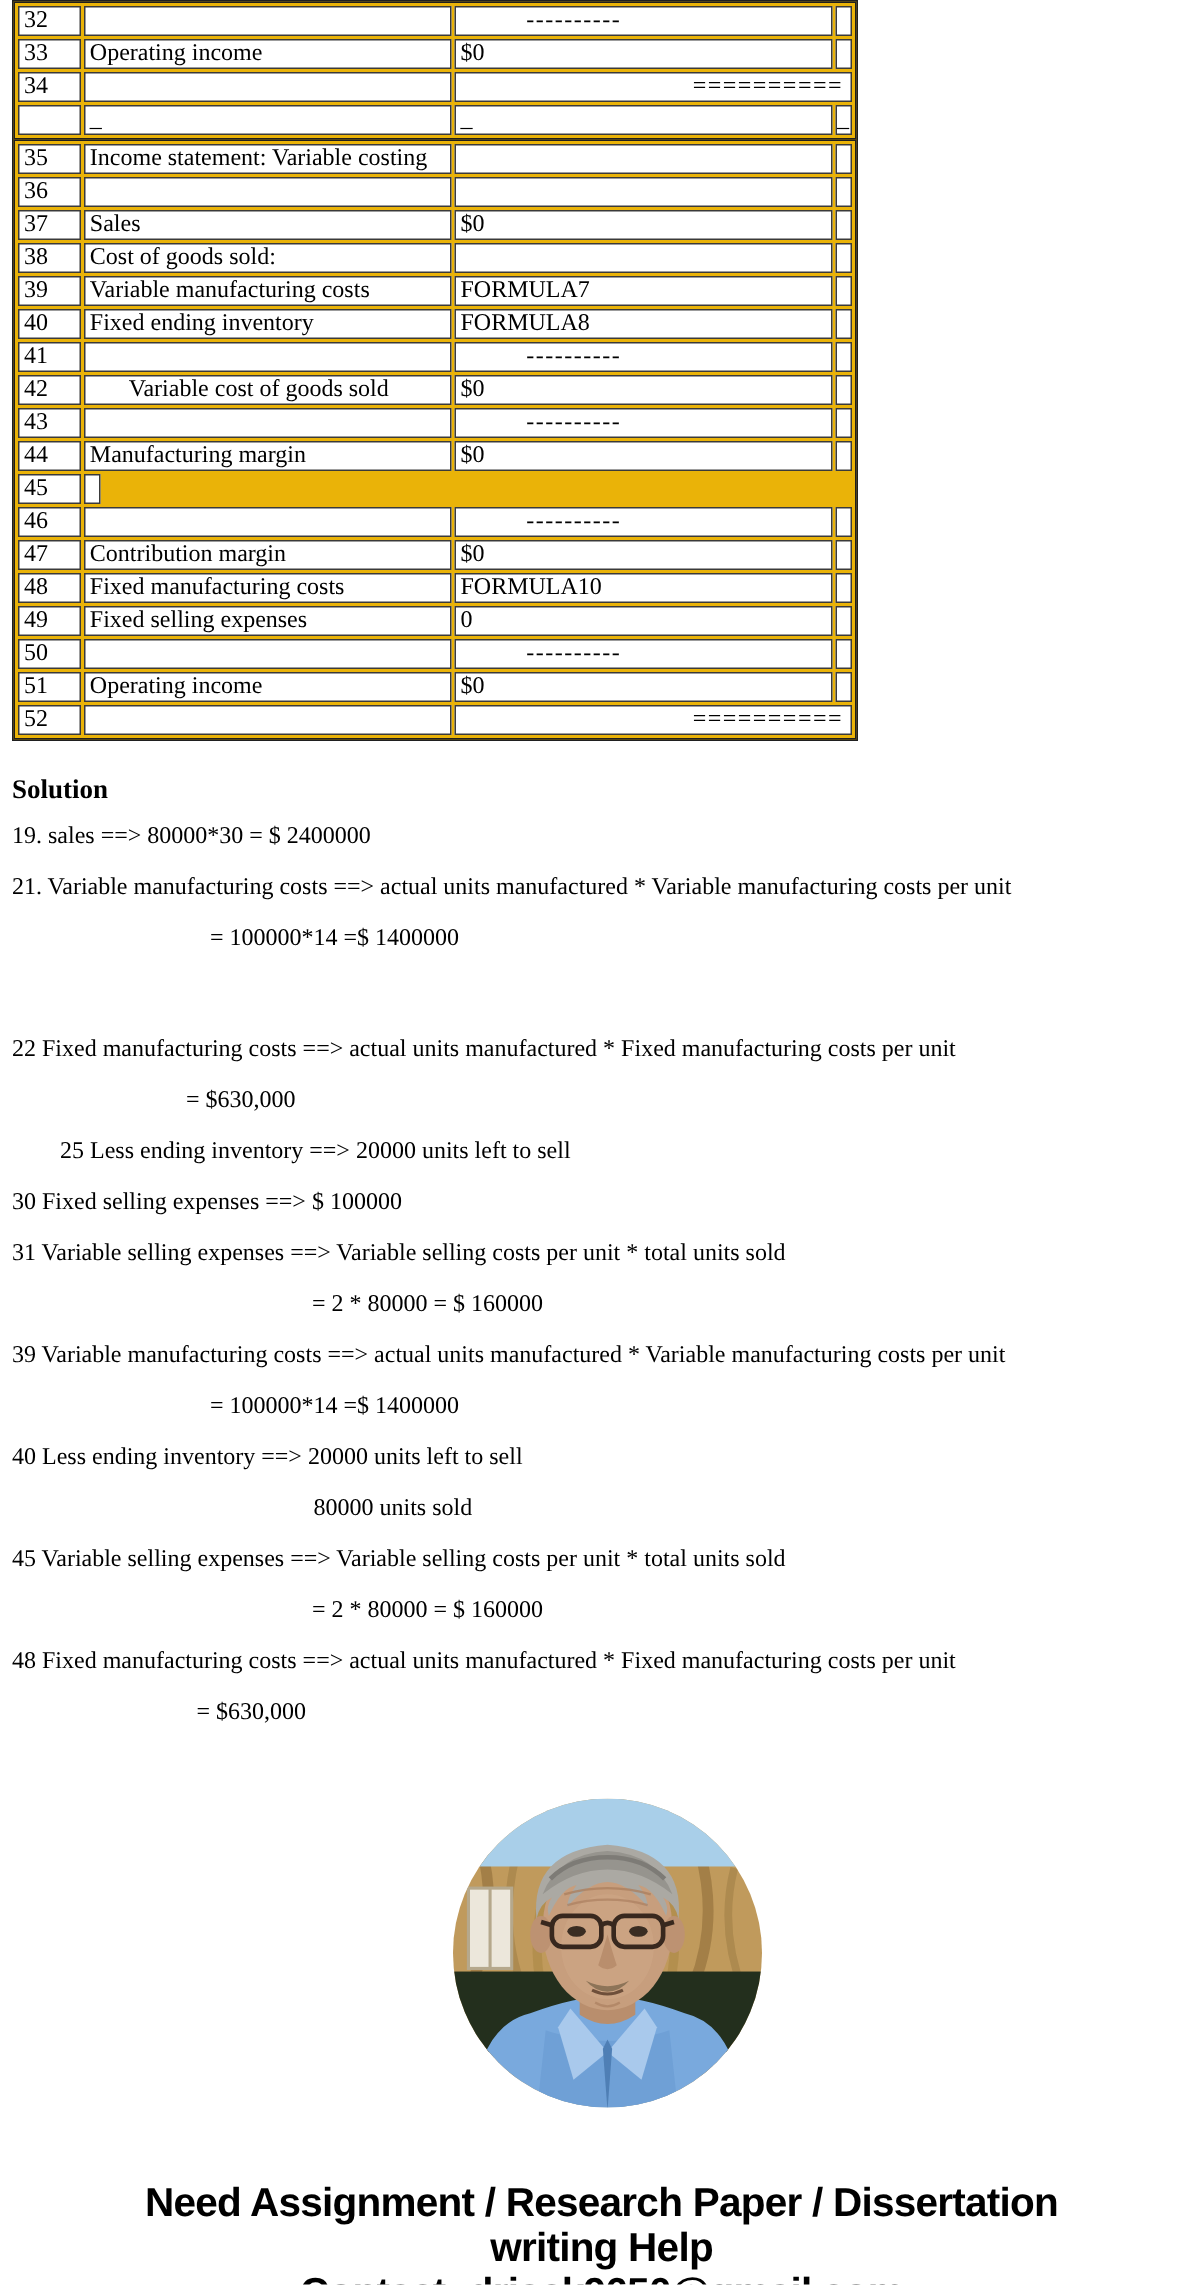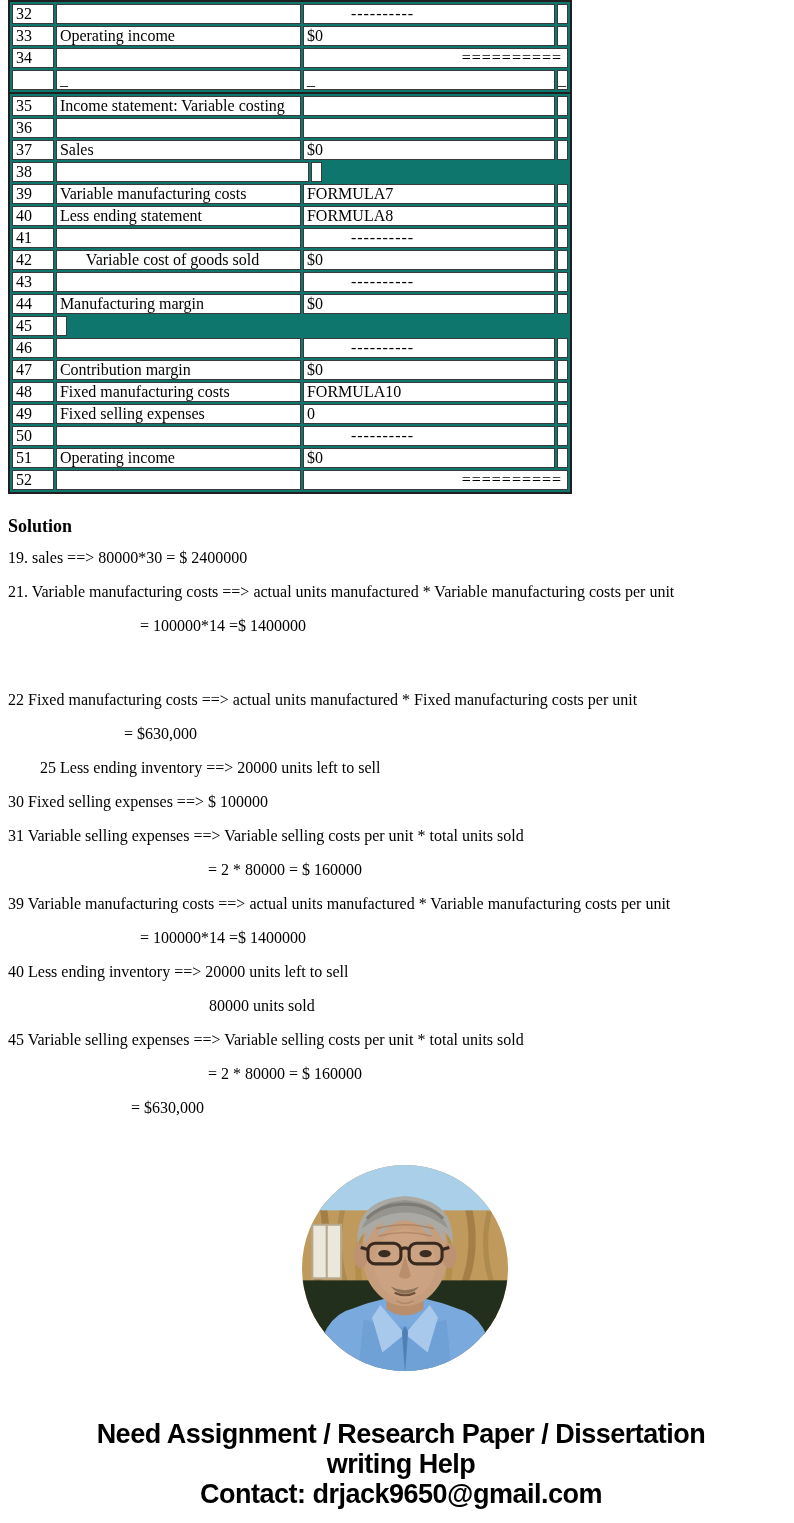--- a/index.html
+++ b/index.html
@@ -9,21 +9,21 @@
     font-family: "Liberation Serif", serif;
     color: #000;
     overflow: hidden;
   }
   .page { padding: 0 0 0 8px; }
 
   
   .sheet {
     width: 564px;
     border: 1px solid #1f1f1f;
-    background: #0f766e;
+    background: #eab308;
   }
   .tgroup {
     border: 1px solid #1f1f1f;
     padding: 2px;
     display: flex;
     flex-direction: column;
     gap: 2px;
   }
   .trow { display: flex; gap: 2px; }
   .cell {
@@ -122,32 +122,33 @@
           <div class="cell tail"></div>
         </div>
         <div class="trow">
           <div class="cell num">37</div>
           <div class="cell label">Sales</div>
           <div class="cell value">$0</div>
           <div class="cell tail"></div>
         </div>
         <div class="trow">
           <div class="cell num">38</div>
+          <div class="cell label">Cost of goods sold:</div>
           <div class="cell value"></div>
           <div class="cell tail"></div>
         </div>
         <div class="trow">
           <div class="cell num">39</div>
           <div class="cell label">Variable manufacturing costs</div>
           <div class="cell value">FORMULA7</div>
           <div class="cell tail"></div>
         </div>
         <div class="trow">
           <div class="cell num">40</div>
-          <div class="cell label">Less ending statement</div>
+          <div class="cell label">Fixed ending inventory</div>
           <div class="cell value">FORMULA8</div>
           <div class="cell tail"></div>
         </div>
         <div class="trow">
           <div class="cell num">41</div>
           <div class="cell label"></div>
           <div class="cell value dashes">----------</div>
           <div class="cell tail"></div>
         </div>
         <div class="trow">
@@ -227,20 +228,21 @@
       <p class="sline" style="padding-left: 0px; margin-left: 32px;">25 Less ending inventory ==&gt; 20000 units left to sell</p>
       <p class="sline" style="padding-left: 0px;">30 Fixed selling expenses ==&gt; $ 100000</p>
       <p class="sline" style="padding-left: 0px;">31 Variable selling expenses ==&gt; Variable selling costs per unit * total units sold</p>
       <p class="sline" style="padding-left: 200px;">= 2 * 80000 = $ 160000</p>
       <p class="sline" style="padding-left: 0px;">39 Variable manufacturing costs ==&gt; actual units manufactured * Variable manufacturing costs per unit</p>
       <p class="sline" style="padding-left: 132px;">= 100000*14 =$ 1400000</p>
       <p class="sline" style="padding-left: 0px;">40 Less ending inventory ==&gt; 20000 units left to sell</p>
       <p class="sline" style="padding-left: 201px;">80000 units sold</p>
       <p class="sline" style="padding-left: 0px;">45 Variable selling expenses ==&gt; Variable selling costs per unit * total units sold</p>
       <p class="sline" style="padding-left: 200px;">= 2 * 80000 = $ 160000</p>
+      <p class="sline" style="padding-left: 0px;">48 Fixed manufacturing costs ==&gt; actual units manufactured * Fixed manufacturing costs per unit</p>
       <p class="sline" style="padding-left: 123px;">= $630,000</p>
     </div>
 
   <div class="avatar-wrap">
     <svg width="206" height="206" viewBox="0 0 200 200">
       <defs>
         <clipPath id="avclip">
             <circle cx="100" cy="100" r="100"></circle>
           </clipPath>
       </defs>

